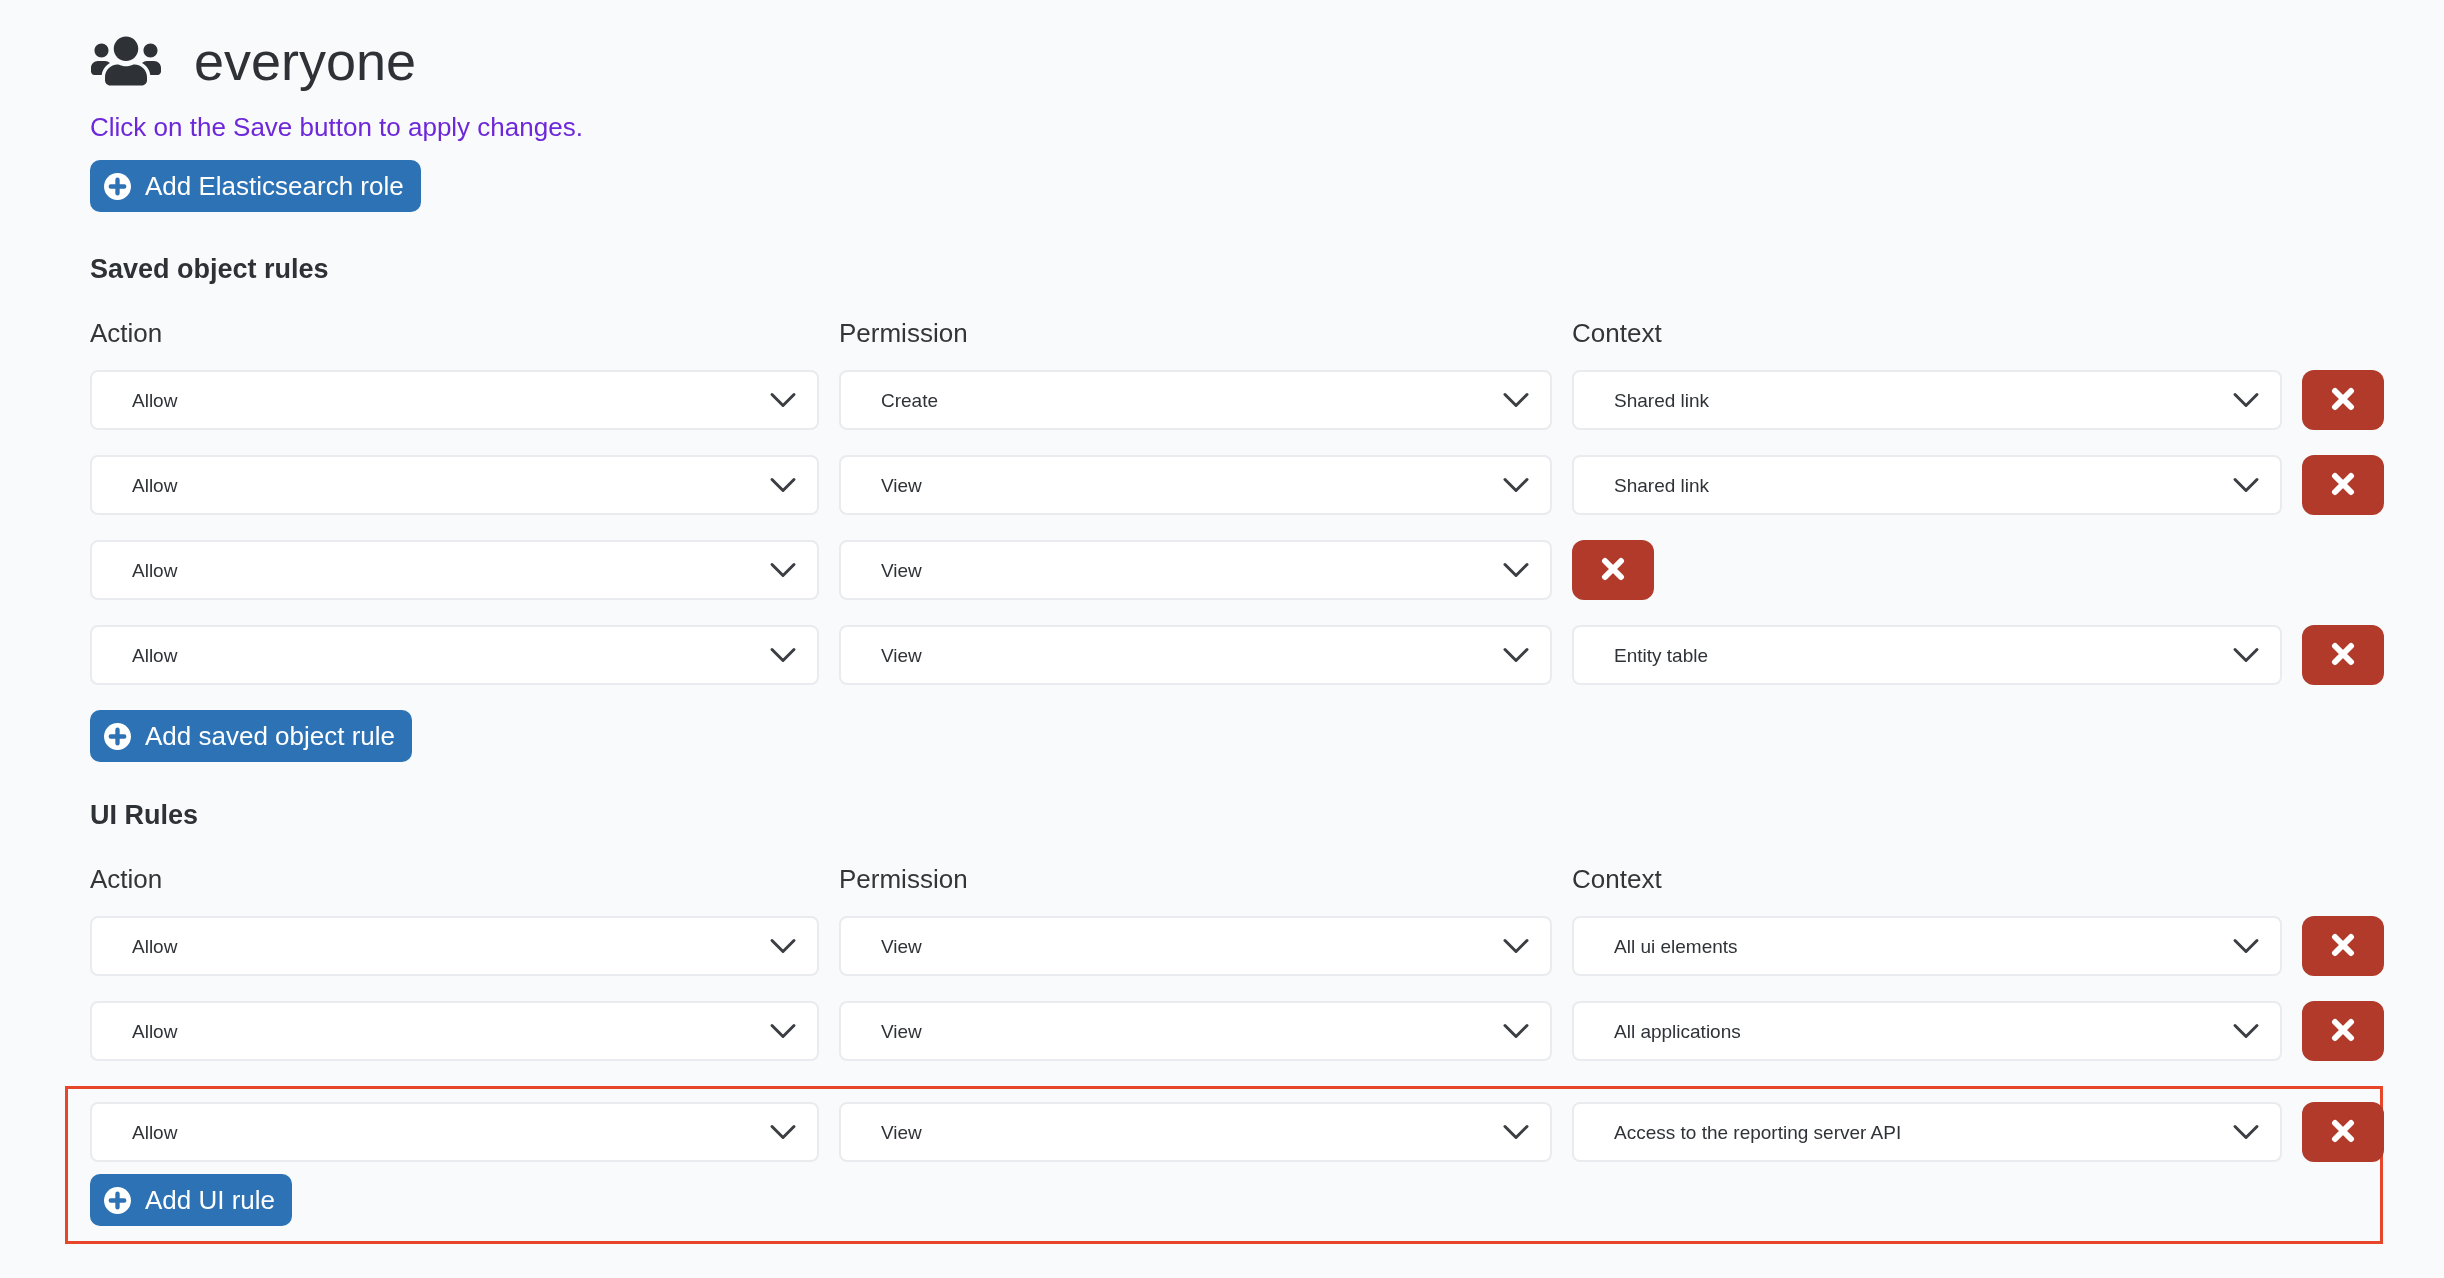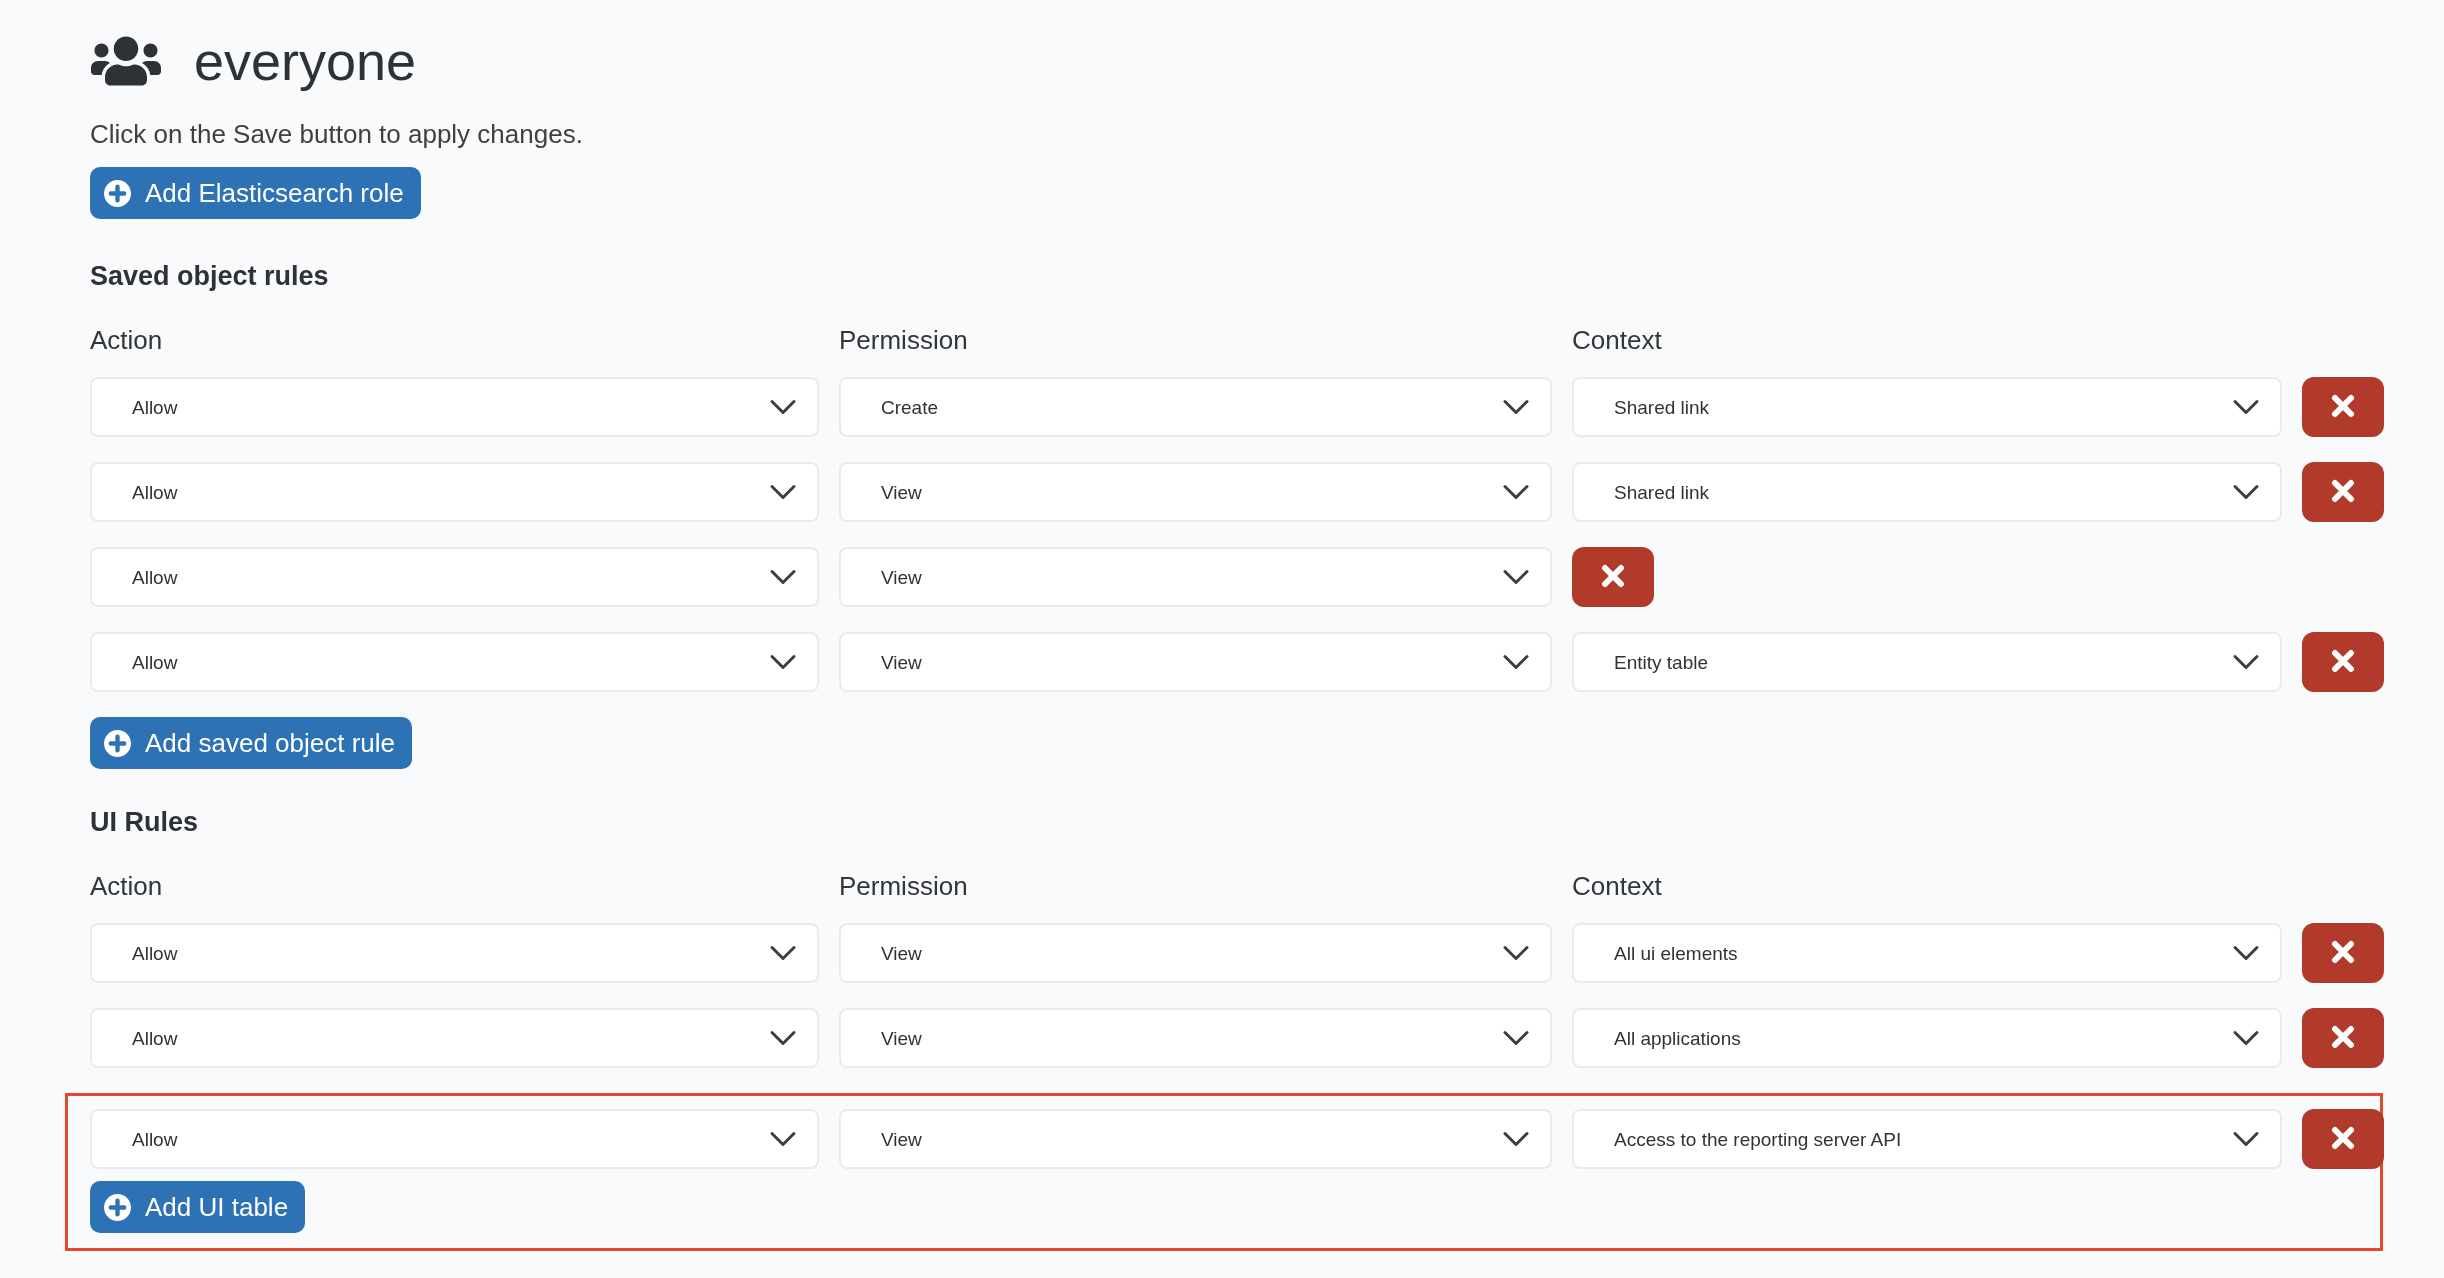--- a/index.html
+++ b/index.html
@@ -9,21 +9,21 @@
     font-family: "Liberation Sans", sans-serif;
     color: #2f3338;
     overflow: hidden;
   }
   .container { padding: 26px 0 0 90px; width: 2444px; }
 
   
   .page-header { display: flex; align-items: center; gap: 32px; height: 70px; }
   .users-icon svg { display: block; }
   .page-title { font-size: 54px; font-weight: 400; color: #2e3135; letter-spacing: 0; }
-  .subtitle { margin-top: 23px; font-size: 26px; color: #404040; }
+  .subtitle { margin-top: 16px; font-size: 26px; color: #6d28d9; }
 
   
   .section-heading { font-size: 27px; font-weight: 700; color: #2e3135; }
   .h-es { margin-top: 36px; }
   .h-saved { margin-top: 42px; }
   .h-ui { margin-top: 38px; }
 
   
   .btn-primary {
     display: inline-flex; align-items: center; gap: 13px;
@@ -264,19 +264,19 @@
           </button>
       </div>
 
       <button class="btn-primary">
         <span>
           <svg width="29" height="29" viewBox="0 0 28 28">
               <circle cx="14" cy="14" r="13" fill="#ffffff"></circle>
               <path d="M14 7.5v13M7.5 14h13" stroke="#2c72b4" stroke-width="4.2" stroke-linecap="round"></path>
             </svg>
         </span>
-        <span>Add UI table</span>
+        <span>Add UI rule</span>
       </button>
     </div>
 
   </div>
 
 </div>
 
 </body></html>

